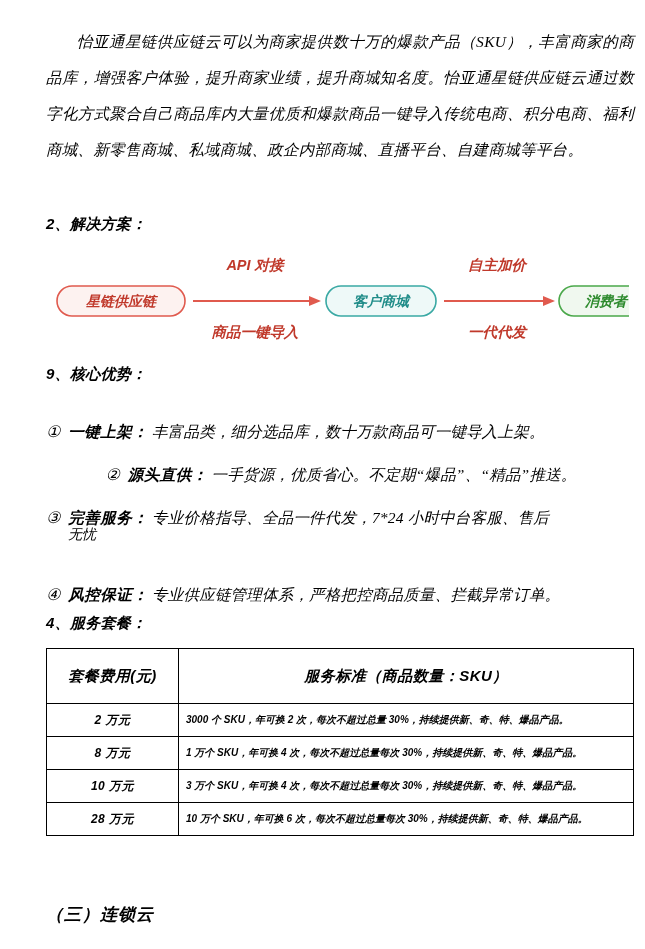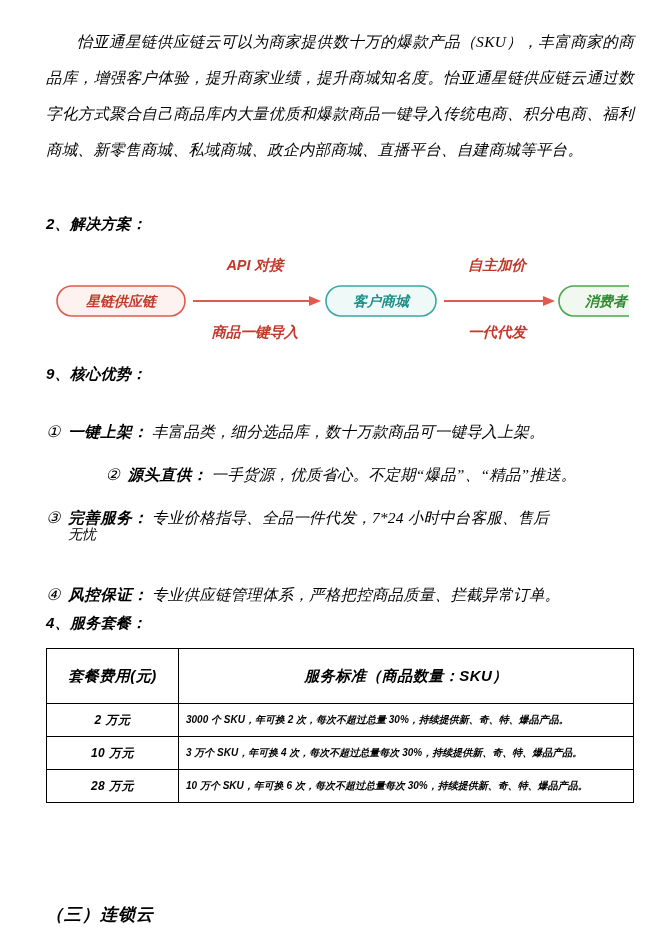--- a/index.html
+++ b/index.html
@@ -211,20 +211,24 @@
         <th>套餐费用(元)</th>
         <th>服务标准（商品数量：SKU）</th>
       </tr>
     </thead>
     <tbody>
       <tr>
         <td class="price">2 万元</td>
         <td class="desc">3000 个 SKU，年可换 2 次，每次不超过总量 30%，持续提供新、奇、特、爆品产品。</td>
       </tr>
       <tr>
+        <td class="price">8 万元</td>
+        <td class="desc">1 万个 SKU，年可换 4 次，每次不超过总量每次 30%，持续提供新、奇、特、爆品产品。</td>
+      </tr>
+      <tr>
         <td class="price">10 万元</td>
         <td class="desc">3 万个 SKU，年可换 4 次，每次不超过总量每次 30%，持续提供新、奇、特、爆品产品。</td>
       </tr>
       <tr>
         <td class="price">28 万元</td>
         <td class="desc">10 万个 SKU，年可换 6 次，每次不超过总量每次 30%，持续提供新、奇、特、爆品产品。</td>
       </tr>
     </tbody>
   </table>
 

